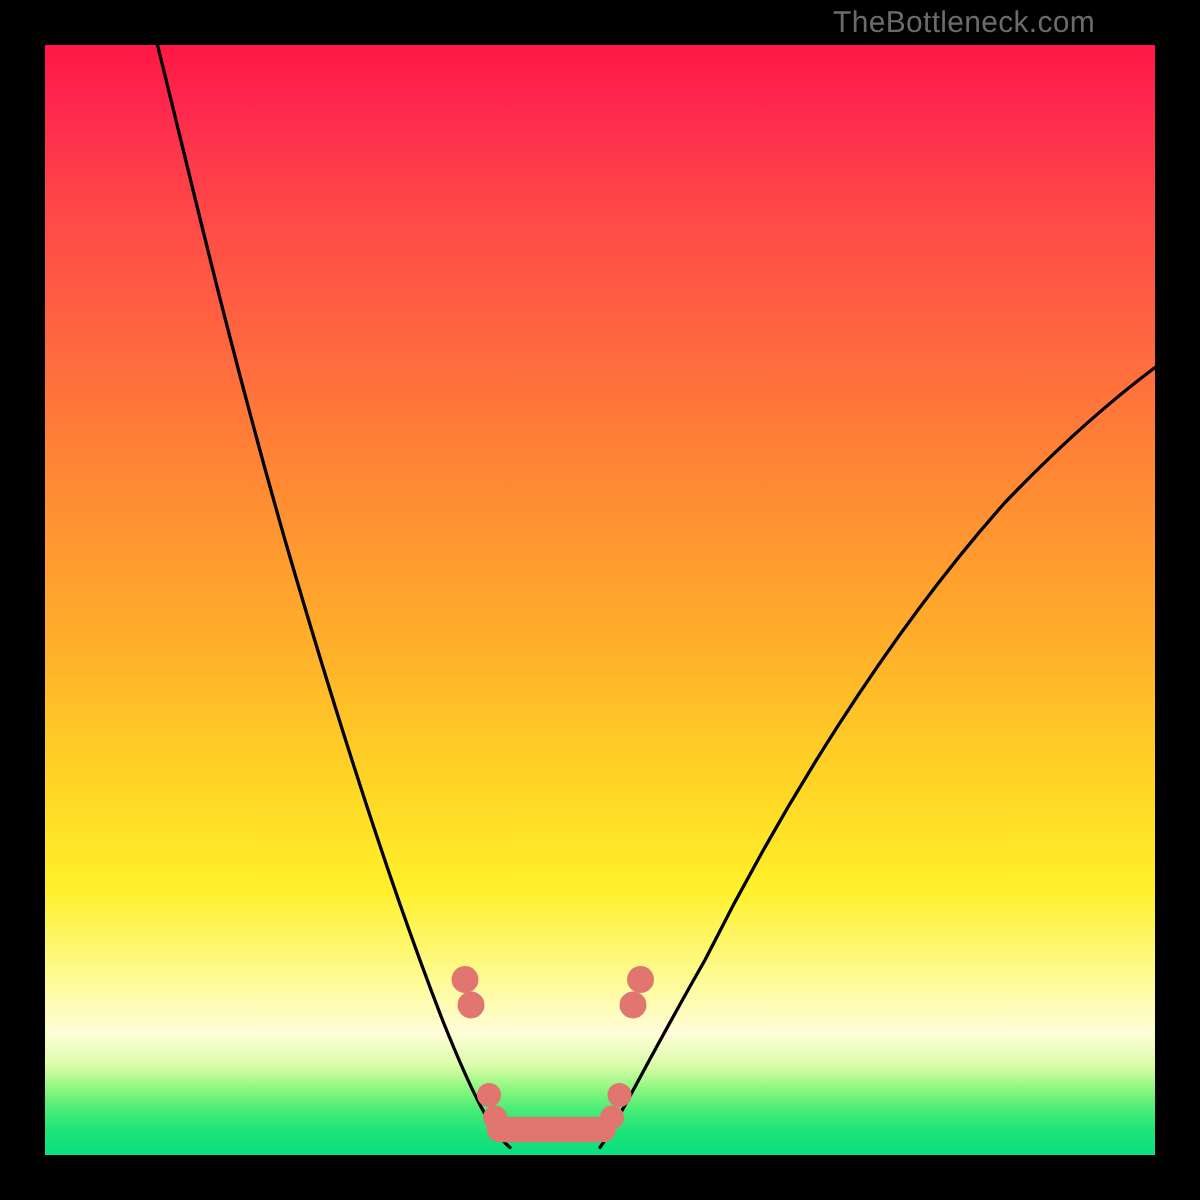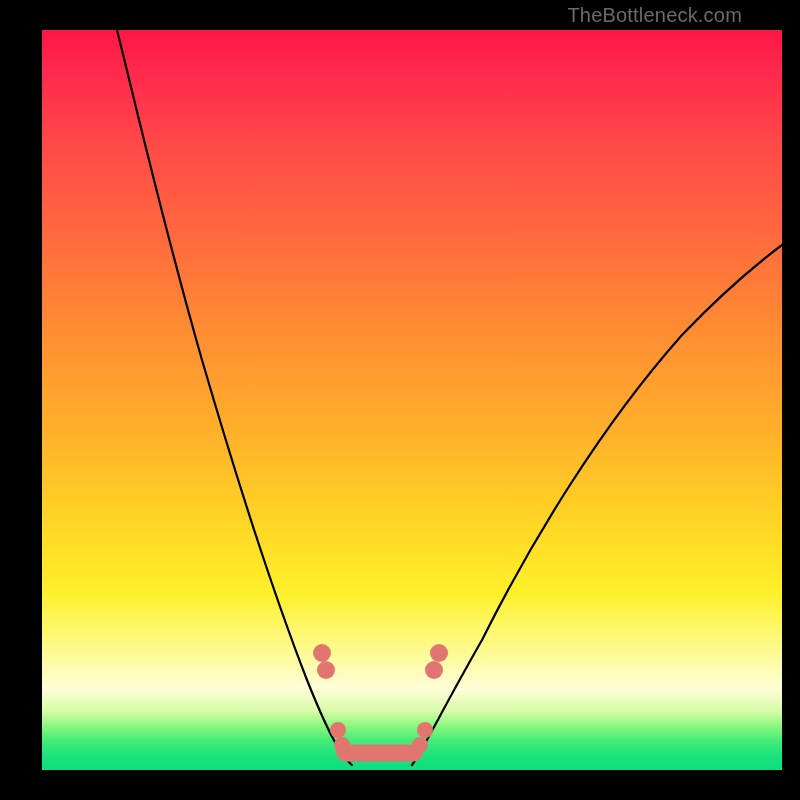--- a/index.html
+++ b/index.html
@@ -6,21 +6,21 @@
     margin: 0;
     padding: 0;
     width: 800px;
     height: 800px;
     overflow: hidden;
     background: #000;
     font-family: Arial, Helvetica, sans-serif;
   }
   .frame {
     position: absolute;
-    left: 12px;
+    left: 0;
     top: 0;
     width: 740px;
     height: 800px;
     background: #000;
   }
   .plot-area {
     position: absolute;
     left: 30px;
     top: 30px;
     width: 740px;

